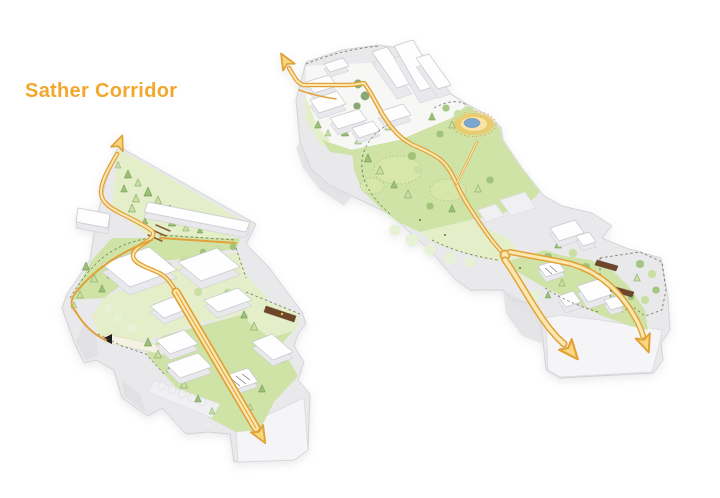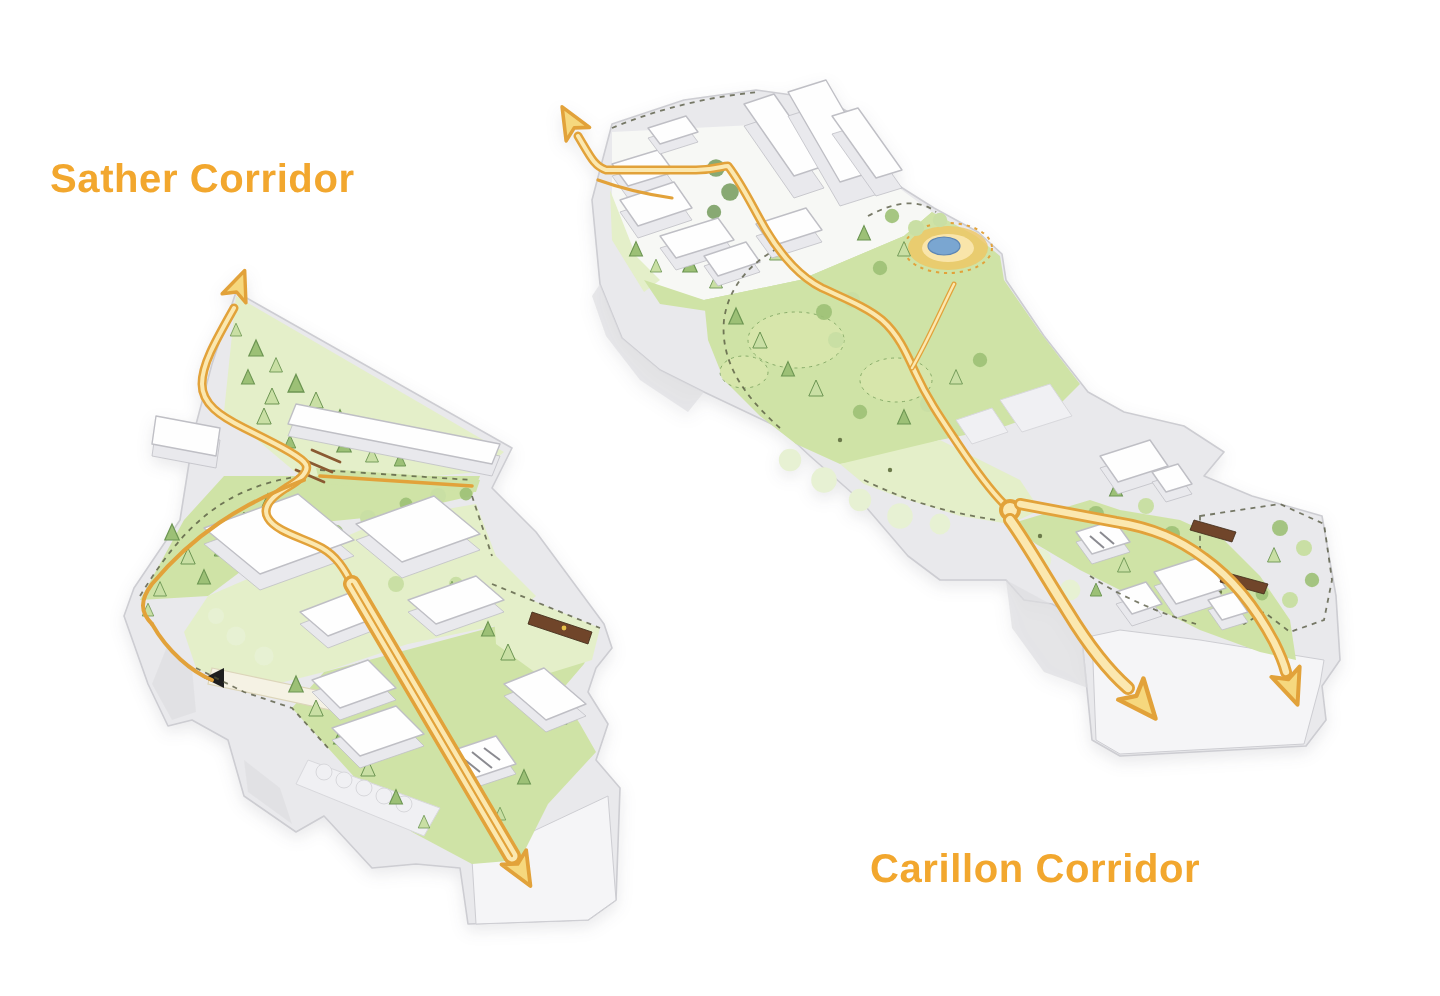--- a/index.html
+++ b/index.html
@@ -388,15 +388,14 @@
       <path class="po" stroke-width="6" d="M510,252 C526,255 542,258 558,261 C577,264 590,270 602,279 C616,289 628,304 637,321 C640,327 642,332 643,336"></path>
       <path class="pi" stroke-width="3.2" d="M510,252 C526,255 542,258 558,261 C577,264 590,270 602,279 C616,289 628,304 637,321 C640,327 642,332 643,336"></path>
       <use href="#ah" class="ah" transform="translate(286,62) rotate(-120) scale(.9)"></use>
       <use href="#ah" class="ah" transform="translate(570,350) rotate(50) scale(1.1)"></use>
       <use href="#ah" class="ah" transform="translate(645,342) rotate(70)"></use>
     </g>
   </g>
 </svg>
 
 <div class="corridor-label" id="lbl-sather">Sather Corridor</div>
-<div class="corridor-label" id="lbl-carillon">Carillon Corridor</div>
 
 </div>
 
 </body></html>

